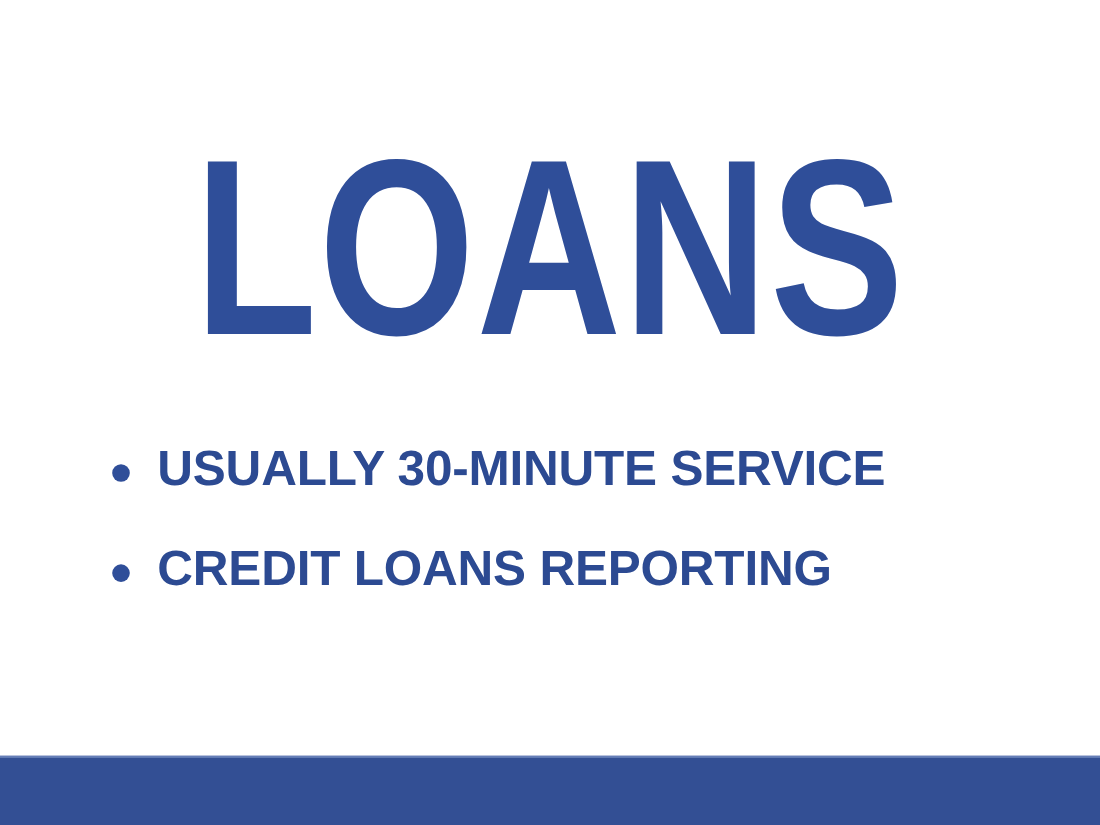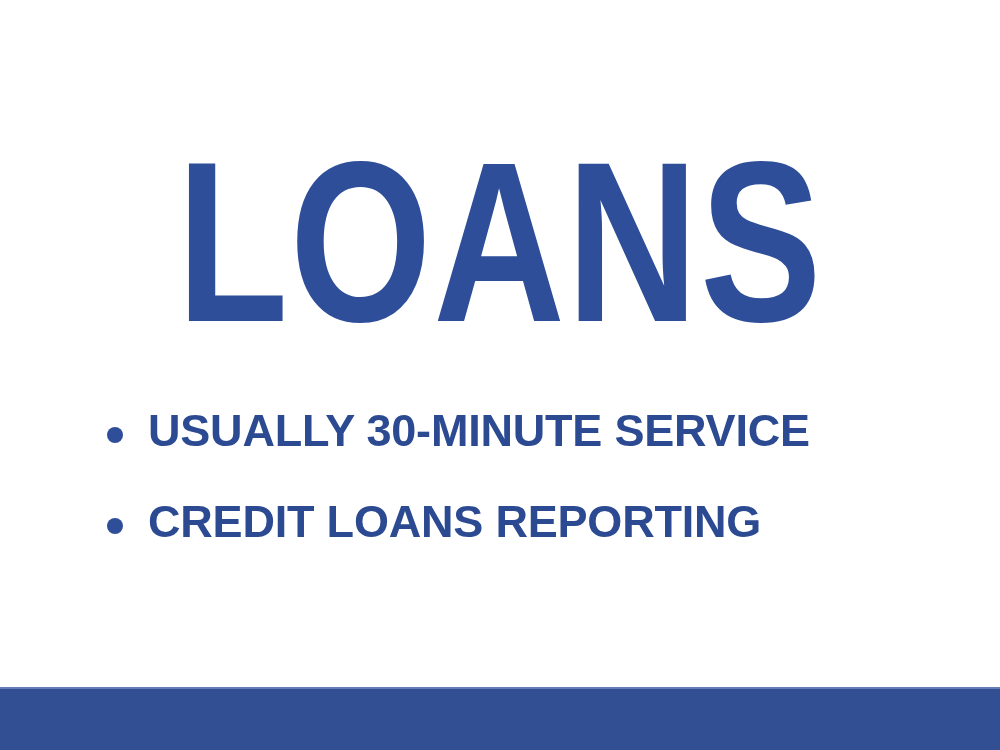--- a/index.html
+++ b/index.html
@@ -20,21 +20,21 @@
     height: 750px;
     background: #ffffff;
     box-sizing: border-box;
     overflow: hidden;
   }
 
   
   .title-block {
     position: absolute;
     left: 0;
-    top: 142px;
+    top: 126px;
     width: 1000px;
     text-align: center;
   }
   .slide-title {
     display: inline-block;
     margin: 0;
     color: #2f4e99;
     font-family: "Liberation Sans", sans-serif;
     font-weight: bold;
     font-size: 228px;
@@ -44,21 +44,21 @@
     transform-origin: center top;
     white-space: nowrap;
   }
 
   
   .bullet-list {
     position: absolute;
     left: 86px;
     top: 396px;
     width: 880px;
-    margin: 12px;
+    margin: 7px;
     padding: 0;
     list-style: none;
   }
   .bullet-item {
     position: relative;
     display: block;
     padding-left: 50px;
     margin: 0 0 46px 0;
     min-height: 45px;
   }

